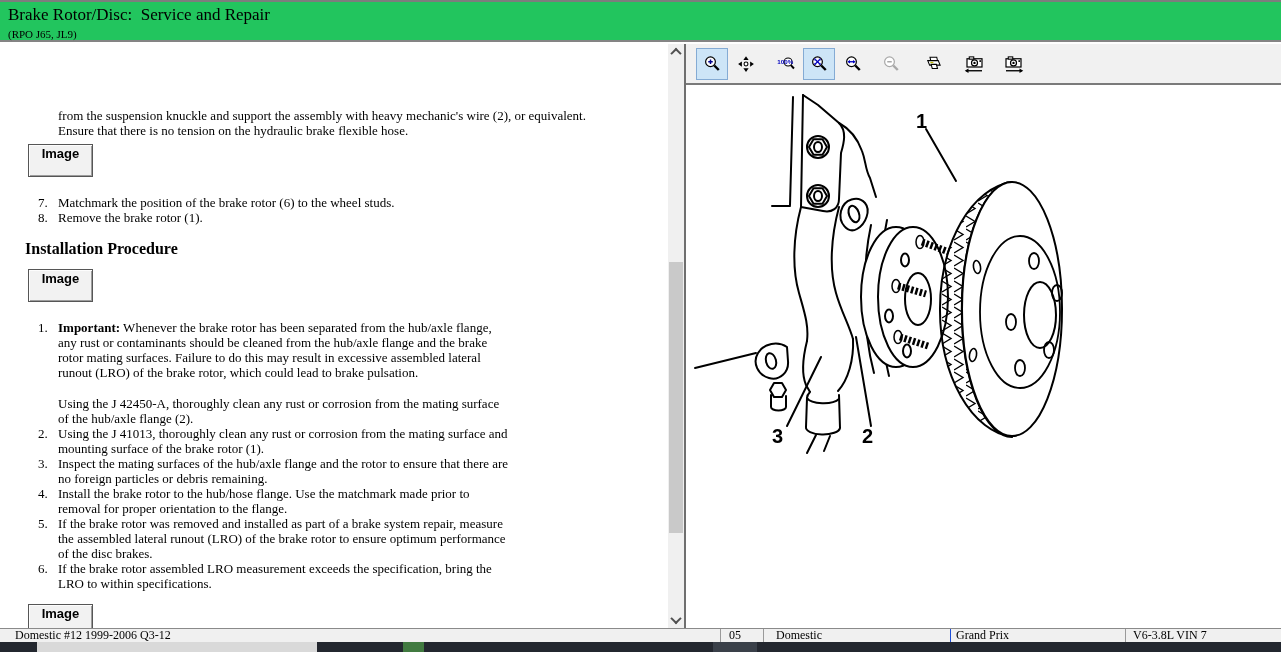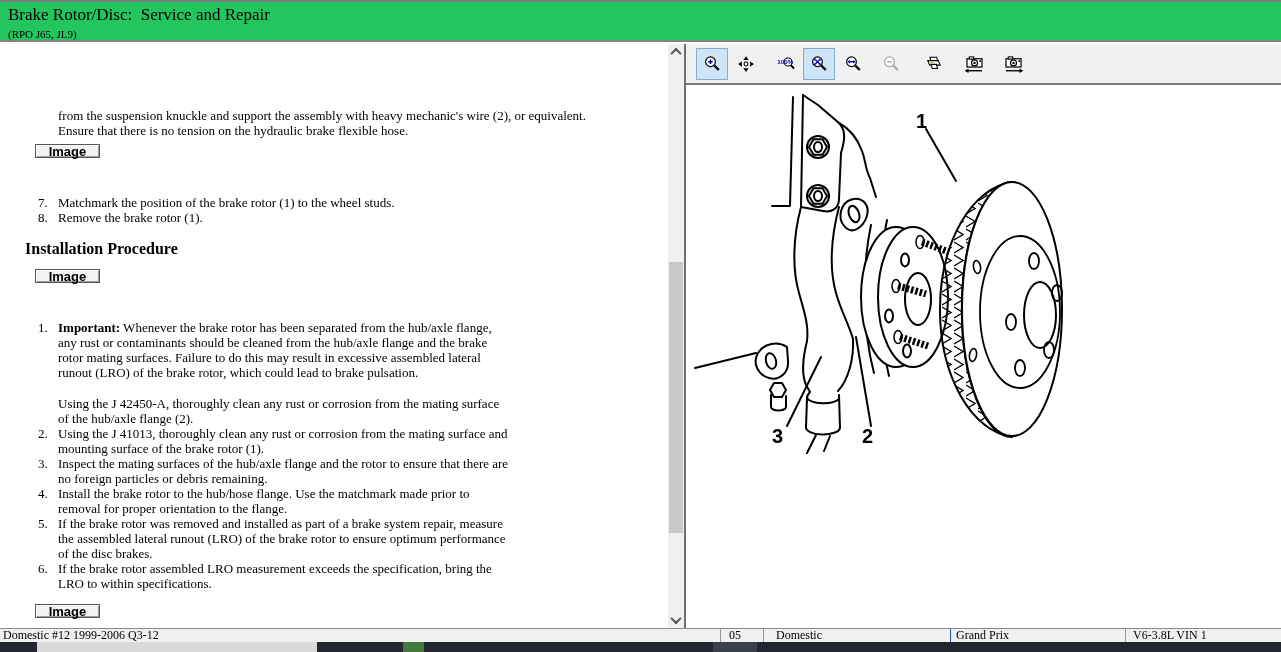--- a/index.html
+++ b/index.html
@@ -12,24 +12,24 @@
   #title{position:absolute;left:8px;top:3px;font-size:17px;white-space:pre;}
   #subtitle{position:absolute;left:8px;top:26px;font-size:11px;white-space:pre;text-align:right;}
 
   
   #leftpanel{position:absolute;left:0;top:44px;width:666px;height:584px;background:#fff;overflow:hidden;}
   .para{position:absolute;font-size:13px;line-height:15px;}
   .step{position:absolute;display:flex;font-size:13px;line-height:15px;}
   .step .num{width:20px;flex:none;}
   .step .txt{width:455px;}
   .heading{position:absolute;font-size:16px;font-weight:bold;}
-  .imgbtn{position:absolute;width:65px;height:14px;background:#f2f2f2;border:1px solid #565656;
+  .imgbtn{position:absolute;width:65px;height:33px;background:#f2f2f2;border:1px solid #565656;
           box-shadow:inset 1px 1px 0 #fdfdfd, inset -1px -1px 0 #9d9d9d;
           font-family:"Liberation Sans", sans-serif;font-weight:bold;font-size:13px;
-          display:flex;align-items:center;justify-content:center;cursor:default;margin-left:7px;}
+          display:flex;align-items:flex-start;justify-content:center;cursor:default;}
 
   
   #vscroll{position:absolute;left:668px;top:44px;width:16px;height:584px;background:#f0f0f0;}
   .sb-arrow{position:absolute;left:0;width:16px;height:16px;display:flex;align-items:center;justify-content:center;}
   .chev{width:6px;height:6px;border-left:2px solid #505050;border-top:2px solid #505050;}
   .chev.up{transform:rotate(45deg) translate(1px,1px);}
   .chev.down{transform:rotate(225deg) translate(1px,1px);}
   #sb-thumb{position:absolute;left:1px;top:218px;width:14px;height:271px;background:#c9c9c9;}
 
   #divider{position:absolute;left:684px;top:44px;width:2px;height:584px;background:#6f6f6f;}
@@ -41,21 +41,21 @@
            padding-left:10px;}
   .tbtn{width:32px;height:32px;display:flex;align-items:center;justify-content:center;
         border:1px solid transparent;box-sizing:border-box;background:transparent;}
   .tbtn.sel{background:#cde5f7;border:1px solid #84abd4;}
   .tbtn svg{display:block;}
 
   
   #statusbar{position:absolute;left:0;top:628px;width:1281px;height:13px;background:#f0f0f0;
              border-top:1px solid #8a8a8a;box-sizing:content-box;display:flex;font-size:12px;line-height:13px;}
   .scell{overflow:hidden;white-space:nowrap;box-sizing:border-box;}
-  .scell.c0{width:720px;padding-left:3px;}
+  .scell.c0{width:720px;padding-left:15px;}
   .scell.c1{width:43px;border-left:1px solid #9a9a9a;padding-left:8px;}
   .scell.c2{width:187px;border-left:1px solid #9a9a9a;padding-left:12px;}
   .scell.c3{width:175px;border-left:1px solid #1d4ed8;padding-left:5px;}
   .scell.c4{flex:1;border-left:1px solid #9a9a9a;padding-left:7px;}
 
   
   #taskbar{position:absolute;left:0;top:642px;width:1281px;height:10px;background:#23272f;}
   #tb-light{position:absolute;left:37px;top:0;width:280px;height:10px;background:#d9d9d9;}
   #tb-green{position:absolute;left:403px;top:0;width:21px;height:10px;background:#417a40;}
   #tb-seg{position:absolute;left:713px;top:0;width:44px;height:10px;background:#3a4049;}
@@ -74,21 +74,21 @@
 
   <div id="leftpanel">
     <div class="para" style="left:58px;top:41px;width:545px;margin-top:23px;">from the suspension knuckle and support the assembly with heavy mechanic's wire (2), or equivalent. Ensure that there is no tension on the hydraulic brake flexible hose.</div>
 
     <button class="imgbtn" style="left:28px;top:100px;">
       <span>Image</span>
     </button>
 
     <div class="step" style="left:38px;top:151px;">
       <span class="num">7.</span>
-      <span class="txt">Matchmark the position of the brake rotor (1) to the wheel studs.</span>
+      <span class="txt">Matchmark the position of the brake rotor (6) to the wheel studs.</span>
     </div>
     <div class="step" style="left:38px;top:166px;">
       <span class="num">8.</span>
       <span class="txt">Remove the brake rotor (1).</span>
     </div>
 
     <div class="heading" style="left:25px;top:196px;">Installation Procedure</div>
 
     <button class="imgbtn" style="left:28px;top:225px;">
       <span>Image</span>
@@ -316,21 +316,21 @@
       <text x="172" y="358">2</text>
       <text x="82" y="358">3</text>
     </g>
   </svg>
 
   <div id="statusbar">
     <div class="scell c0">Domestic #12 1999-2006 Q3-12</div>
     <div class="scell c1">05</div>
     <div class="scell c2">Domestic</div>
     <div class="scell c3">Grand Prix</div>
-    <div class="scell c4">V6-3.8L VIN 1</div>
+    <div class="scell c4">V6-3.8L VIN 7</div>
   </div>
 
   <div id="taskbar">
     <div id="tb-light"></div>
     <div id="tb-green"></div>
     <div id="tb-seg"></div>
   </div>
 
 </div>
 

